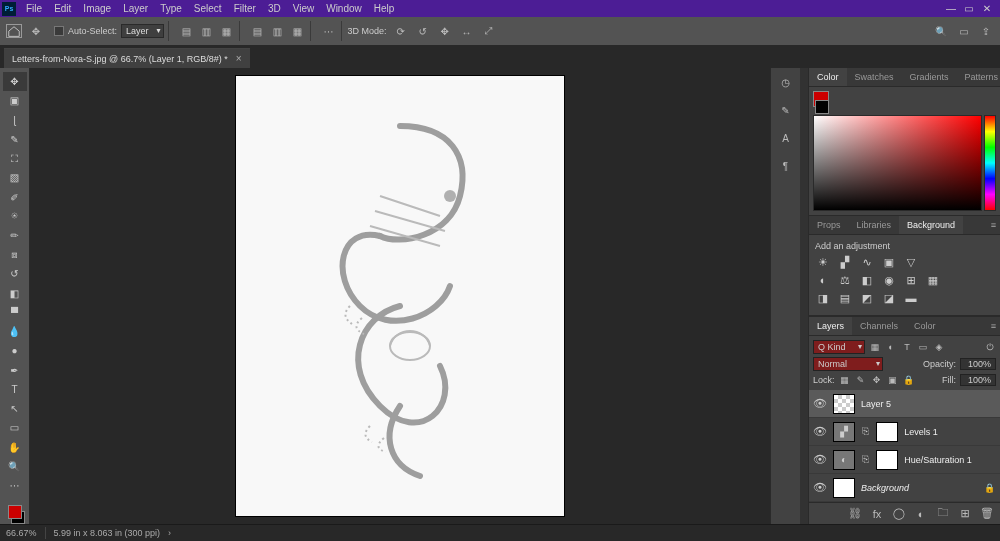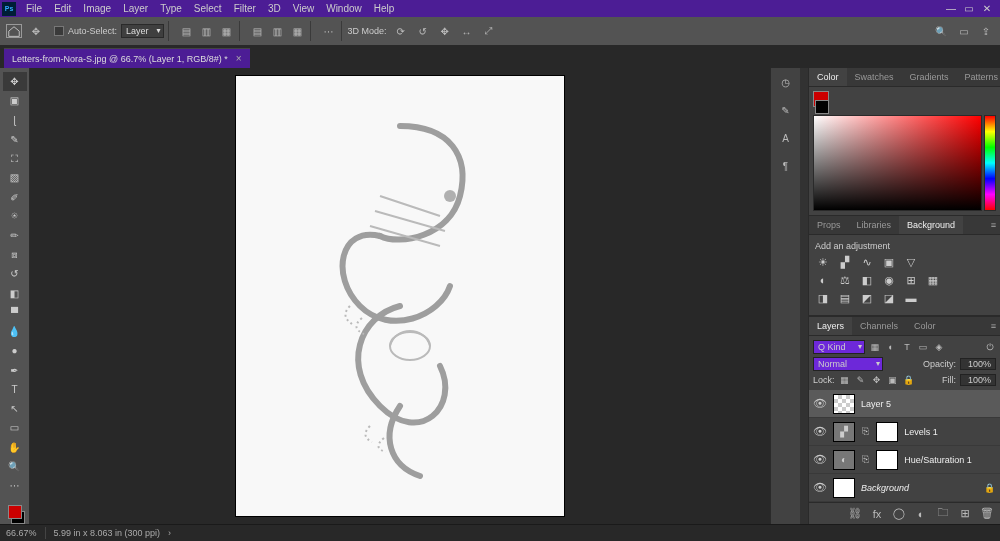--- a/index.html
+++ b/index.html
@@ -18,21 +18,21 @@
   .opt-section { display: flex; align-items: center; gap: 4px; padding: 0 4px; border-right: 1px solid #3a3a3a; height: 20px; }
   .opt-select { background: #3f3f3f; border: 1px solid #2a2a2a; padding: 1px 14px 1px 4px; font-size: 9px; color: #ddd; position: relative; }
   .opt-select::after { content: "▾"; position: absolute; right: 2px; font-size: 8px; }
   .opt-chk { width: 10px; height: 10px; border: 1px solid #777; background: #3a3a3a; }
   .opt-label { font-size: 9px; color: #ccc; }
   .icon-btn { width: 16px; height: 16px; display: flex; align-items: center; justify-content: center; color: #bbb; font-size: 10px; }
   .optionsbar-right { margin-left: auto; display: flex; gap: 6px; }
   
   
   .doctab-bar { height: 22px; background: #282828; display: flex; align-items: flex-end; padding-left: 4px; }
-  .doctab { background: #4c1d95; padding: 4px 8px; font-size: 9px; color: #ddd; display: flex; align-items: center; gap: 8px; border-top: 1px solid #444; }
+  .doctab { background: #404040; padding: 4px 8px; font-size: 9px; color: #ddd; display: flex; align-items: center; gap: 8px; border-top: 1px solid #444; }
   .doctab .close { font-size: 10px; color: #aaa; }
   
   
   .main { display: flex; height: calc(100% - 17px - 29px - 22px - 17px); }
   
   
   .toolbar-left { width: 30px; background: #535353; display: flex; flex-direction: column; align-items: center; padding-top: 4px; gap: 0; border-right: 1px solid #2a2a2a; }
   .tool { width: 24px; height: 20px; display: flex; align-items: center; justify-content: center; color: #ccc; }
   .tool.active { background: #3a3a3a; }
   .swatch-fg { width: 14px; height: 14px; background: #cc0000; border: 1px solid #888; position: relative; margin-top: 6px; }
@@ -71,21 +71,21 @@
   .adj-row { display: flex; gap: 6px; margin-bottom: 4px; }
   .adj-ico { width: 16px; height: 14px; color: #ccc; display: flex; align-items: center; justify-content: center; font-size: 11px; }
   
   
   .gap { background: #323232; flex: 1; border-bottom: 1px solid #2a2a2a; }
   
   
   .layers-panel { flex: 0 0 auto; }
   .layer-controls { padding: 4px; display: flex; flex-direction: column; gap: 3px; font-size: 9px; }
   .lc-row { display: flex; align-items: center; gap: 4px; }
-  .lc-select { background: #6d28d9; border: 1px solid #222; padding: 1px 12px 1px 4px; color: #ccc; font-size: 9px; position: relative; }
+  .lc-select { background: #7f1d1d; border: 1px solid #222; padding: 1px 12px 1px 4px; color: #ccc; font-size: 9px; position: relative; }
   .lc-select::after { content: "▾"; position: absolute; right: 2px; font-size: 8px; }
   .lc-label { color: #ccc; }
   .lc-val { background: #333; border: 1px solid #222; padding: 0 4px; width: 36px; text-align: right; display: inline-block; }
   .lock-ico { width: 12px; height: 12px; display: flex; align-items: center; justify-content: center; color: #bbb; }
   
   .layer-list { }
   .layer-item { display: flex; align-items: center; height: 28px; padding: 0 4px; gap: 6px; border-bottom: 1px solid #393939; }
   .layer-item.selected { background: #5a5a5a; }
   .eye { width: 14px; color: #ccc; font-size: 11px; text-align: center; }
   .thumb { width: 22px; height: 20px; background: #fff; border: 1px solid #000; display: flex; align-items: center; justify-content: center; }

